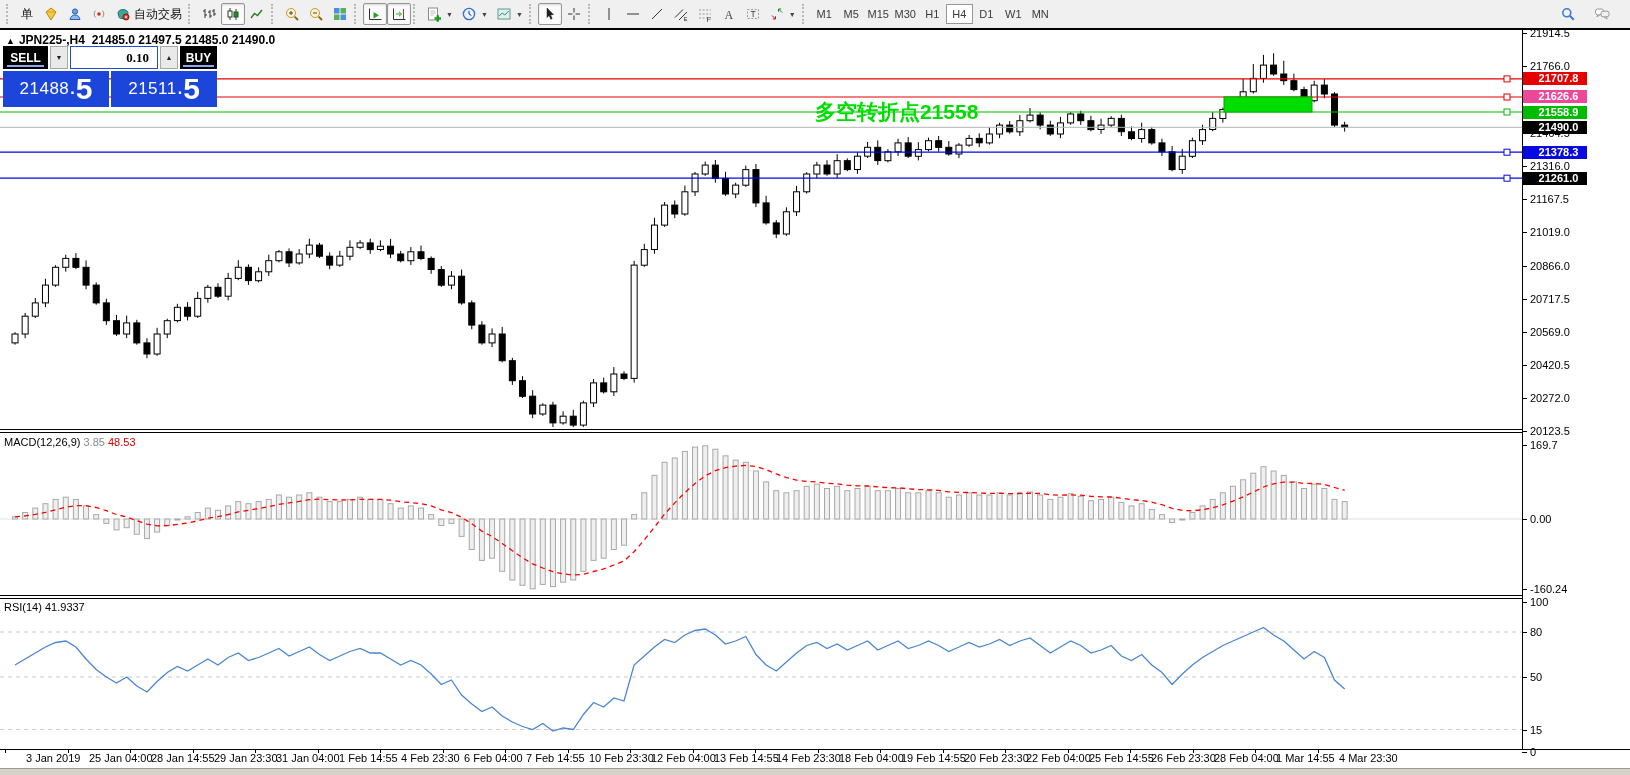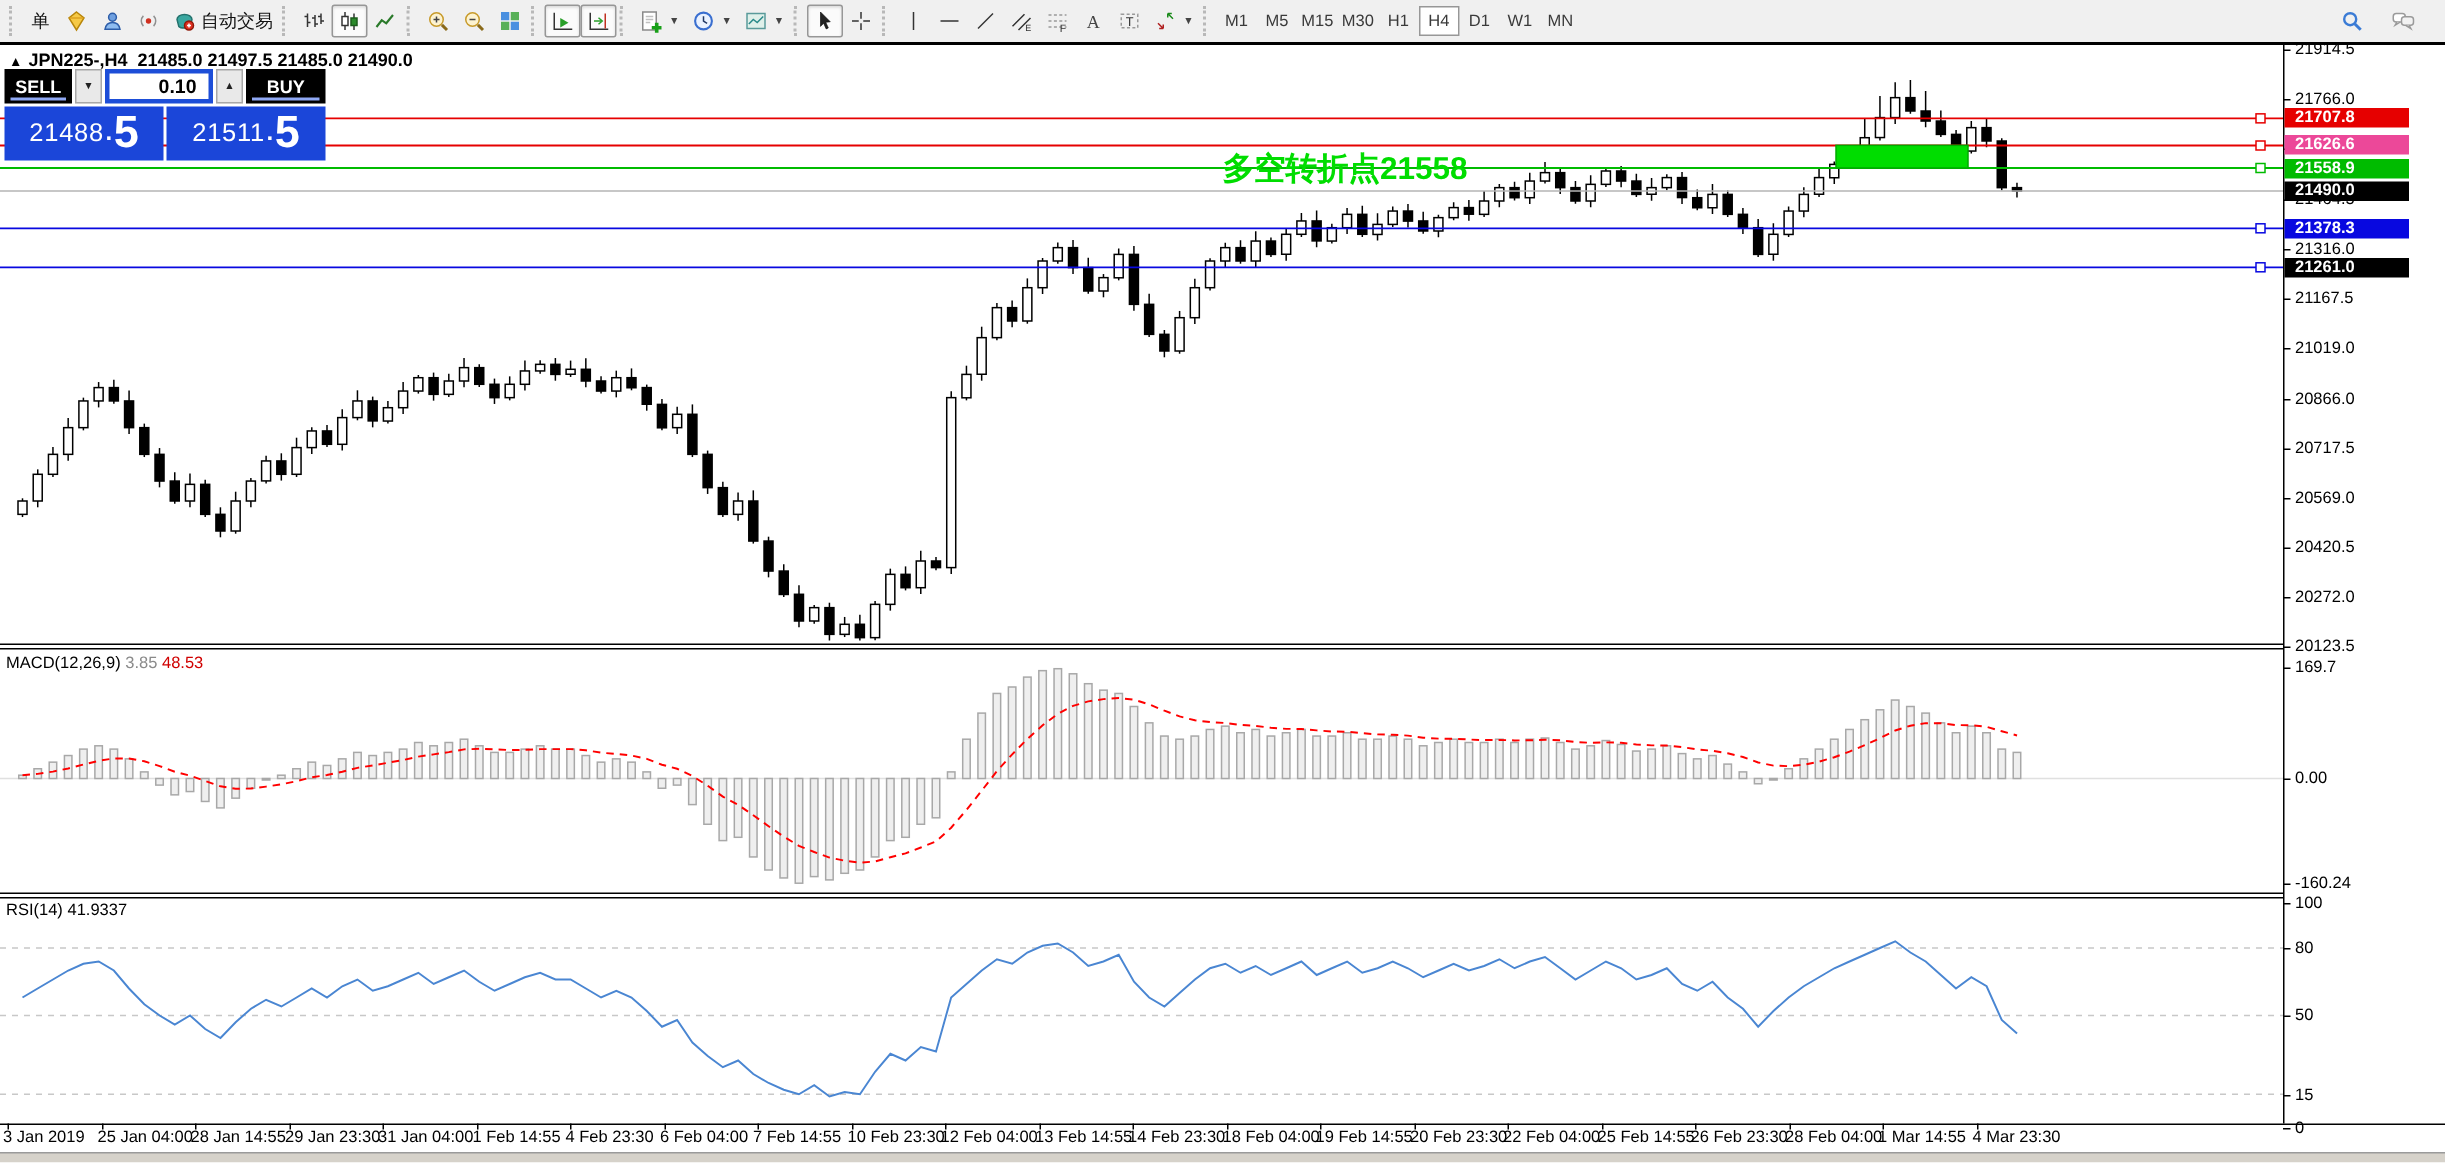--- a/index.html
+++ b/index.html
@@ -36,38 +36,38 @@
   
   #chart-title { position:absolute; left:6px; top:33px; font-size:12px; font-weight:bold;
     color:#000; z-index:3; }
   #chart-title .marker { font-size:9px; margin-right:4px; }
   .ind-label { position:absolute; left:4px; font-size:11px; color:#000; z-index:6; }
   .ind-label .v1 { color:#8a8a8a; } .ind-label .v2 { color:#d00000; }
 
   
   .ptick { position:absolute; left:1530px; font-size:11px; color:#000; z-index:3; }
   .tickdash { position:absolute; left:1522px; width:5px; height:1px; background:#000; z-index:4; }
-  .badge { position:absolute; left:1523px; width:83px; height:13px; font-size:11px; font-weight:bold;
-    color:#fff; text-align:left; padding:0 0 10px 7px; line-height:13px; z-index:6; }
+  .badge { position:absolute; left:1523px; width:64px; height:13px; font-size:11px; font-weight:bold;
+    color:#fff; text-align:center; padding:0 0 10px 7px; line-height:13px; z-index:6; }
 
   
-  .tlabel { position:absolute; top:752px; font-size:11px; color:#000; white-space:nowrap; z-index:3; }
+  .tlabel { position:absolute; top:752px; font-size:11px; color:#000; white-space:nowrap; z-index:3;margin-left:24px; }
   .ttick { position:absolute; top:749px; width:1px; height:4px; background:#000; z-index:6; }
 
   
   #trade-panel { position:absolute; left:3px; top:46px; width:214px; z-index:7; }
   #tp-row1 { display:flex; height:23px; gap:2px; }
   .tp-btn { background:#000000; color:#fff; font-size:12px; font-weight:bold;
     display:flex; align-items:center; justify-content:center; position:relative; cursor:pointer; }
   .tp-btn::after { content:""; position:absolute; bottom:2px; left:8%; width:84%; height:2px; background:#8fa8f4; }
   #sell-btn { width:45px; } #buy-btn { flex:1; }
   .spin { width:18px; background:#e9e9e9; border:1px solid #a8a8a8; display:flex; align-items:center;
     justify-content:center; font-size:7px; color:#222; cursor:pointer; }
-  #vol-field { width:72px; border:3px solid #1d4ed8; background:#fff; font-size:13px; font-weight:bold;
-    text-align:right; padding-right:8px; font-family:Liberation Sans, sans-serif; }
+  #vol-field { width:88px; border:1px solid #1d4ed8; background:#fff; font-size:13px; font-weight:bold;
+    text-align:right; padding-right:8px; font-family:Liberation Serif, serif; }
   #tp-row2 { display:flex; height:36px; gap:2px; margin-top:2px; }
   .tp-price { background:#1b46d9; color:#fff; flex:1; display:flex; align-items:center;
     justify-content:center; cursor:pointer; }
   .tp-price .pm { font-size:17px; font-weight:normal; letter-spacing:.5px; }
   .tp-price .pd { font-size:16px; font-weight:bold; margin:0 1px; }
   .tp-price .pf { font-size:30px; font-weight:bold; line-height:30px; }
 </style>
 </head>
 <body>
 

